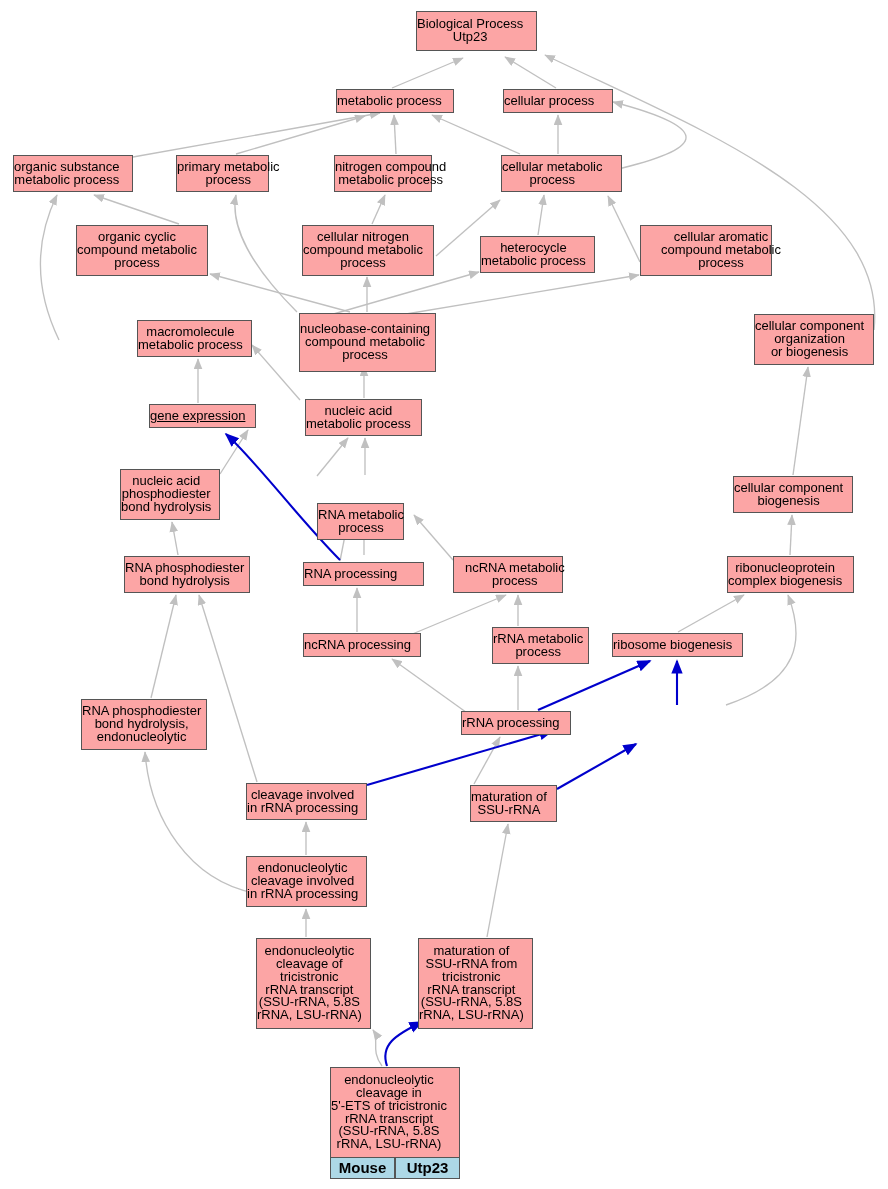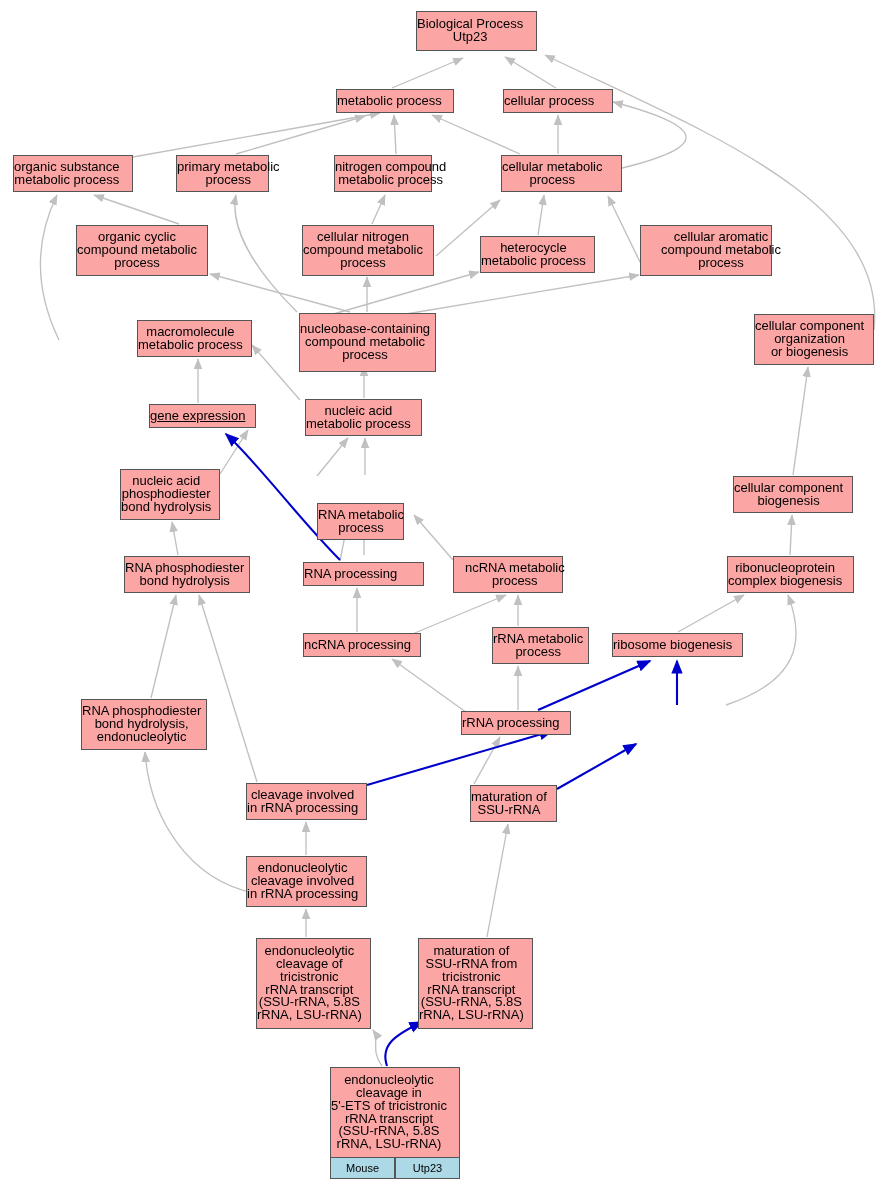--- a/index.html
+++ b/index.html
@@ -28,27 +28,28 @@
     position:absolute;
     box-sizing:border-box;
     display:flex;
     z-index:6;
   }
   .annot-cell {
     flex:1 1 0;
     box-sizing:border-box;
     border:1.6px solid #555555;
     background:#ADD8E6;
-    font-size:11px;
+    font-size:15px;
     line-height:12.9px;
     text-align:center;
     display:flex;
     align-items:center;
     justify-content:center;
     color:#000;
+    font-weight:bold;
   }
   .annot-cell + .annot-cell { border-left-width:0.8px; }
 </style>
 </head>
 <body>
 
 <div id="graph">
 
   <svg id="edges" viewBox="0 0 888 1189">
     <defs>

